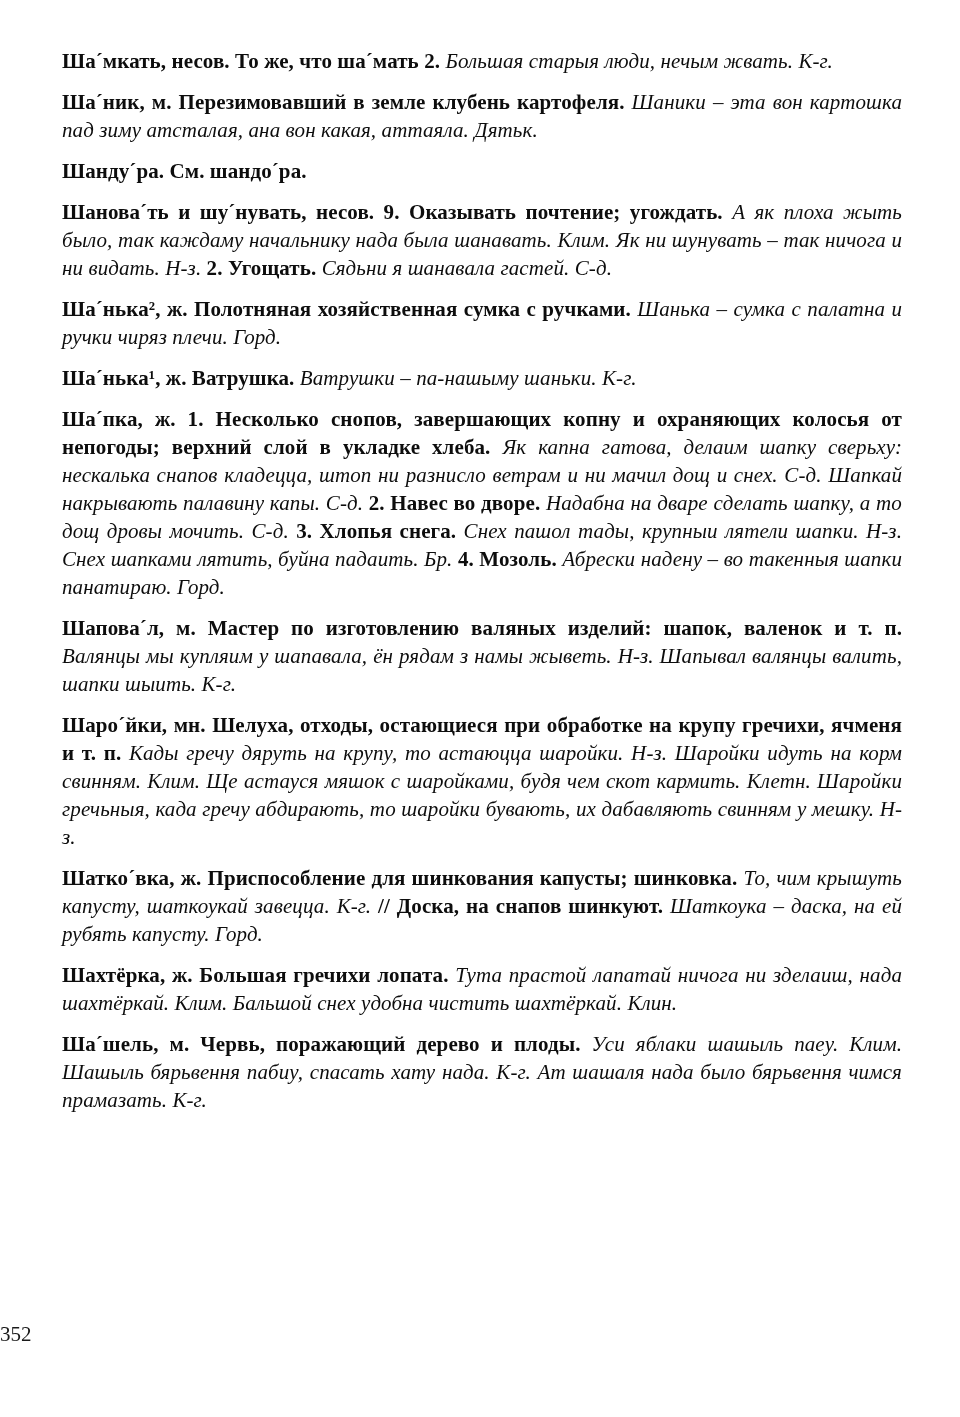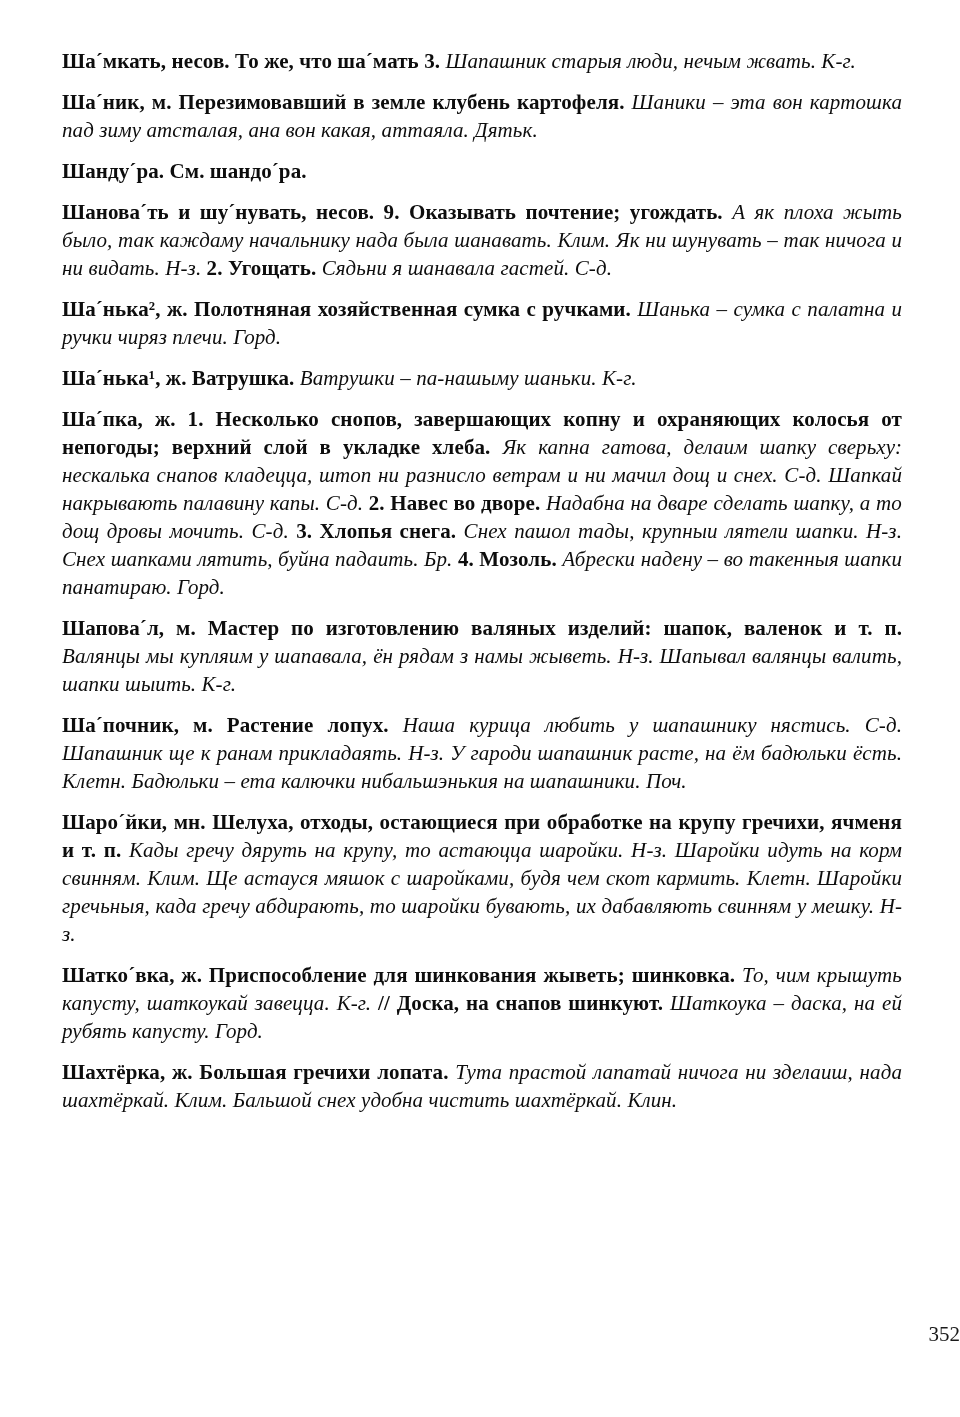--- a/index.html
+++ b/index.html
@@ -35,40 +35,40 @@
   }
   .seg-italic {
     font-style: italic;
     font-weight: normal;
   }
   .page-footer {
     position: absolute;
     left: 0;
     right: 0;
     top: 1322px;
-    text-align: right;
+    text-align: left;
     font-size: 21px;
     line-height: 24px;
     color: #1a1a1a;
   }
 </style>
 </head>
 <body>
 
 <div class="page">
   <main class="entries">
-      <p class="entry"><span class="seg-bold">Ша´мкать, несов. То же, что ша´мать 3.</span> <span class="seg-italic">Шапашник старыя люди, нечым жвать. К-г.</span></p>
+      <p class="entry"><span class="seg-bold">Ша´мкать, несов. То же, что ша´мать 2.</span> <span class="seg-italic">Большая старыя люди, нечым жвать. К-г.</span></p>
       <p class="entry"><span class="seg-bold">Ша´ник, м. Перезимовавший в земле клубень картофеля.</span> <span class="seg-italic">Шаники – эта вон картошка пад зиму атсталая, ана вон какая, аттаяла. Дятьк.</span></p>
       <p class="entry"><span class="seg-bold">Шанду´ра. См. шандо´ра.</span></p>
       <p class="entry"><span class="seg-bold">Шанова´ть и шу´нувать, несов. 9. Оказывать почтение; угождать.</span> <span class="seg-italic">А як плоха жыть было, так каждаму начальнику нада была шанавать. Клим. Як ни шунувать – так ничога и ни видать. Н-з.</span> <span class="seg-bold">2. Угощать.</span> <span class="seg-italic">Сядьни я шанавала гастей. С-д.</span></p>
       <p class="entry"><span class="seg-bold">Ша´нька², ж. Полотняная хозяйственная сумка с ручками.</span> <span class="seg-italic">Шанька – сумка с палатна и ручки чиряз плечи. Горд.</span></p>
       <p class="entry"><span class="seg-bold">Ша´нька¹, ж. Ватрушка.</span> <span class="seg-italic">Ватрушки – па-нашыму шаньки. К-г.</span></p>
       <p class="entry"><span class="seg-bold">Ша´пка, ж. 1. Несколько снопов, завершающих копну и охраняющих колосья от непогоды; верхний слой в укладке хлеба.</span> <span class="seg-italic">Як капна гатова, делаим шапку сверьху: нескалька снапов кладецца, штоп ни разнисло ветрам и ни мачил дощ и снех. С-д. Шапкай накрывають палавину капы. С-д.</span> <span class="seg-bold">2. Навес во дворе.</span> <span class="seg-italic">Надабна на дваре сделать шапку, а то дощ дровы мочить. С-д.</span> <span class="seg-bold">3. Хлопья снега.</span> <span class="seg-italic">Снех пашол тады, крупныи лятели шапки. Н-з.  Снех шапками лятить, буйна падаить. Бр.</span> <span class="seg-bold">4. Мозоль.</span> <span class="seg-italic">Абрески надену – во такенныя шапки панатираю. Горд.</span></p>
       <p class="entry"><span class="seg-bold">Шапова´л, м. Мастер по изготовлению валяных изделий: шапок, валенок и т. п.</span> <span class="seg-italic">Валянцы мы купляим у шапавала, ён рядам з намы жыветь. Н-з. Шапывал валянцы валить, шапки шыить. К-г.</span></p>
-      <p class="entry"><span class="seg-bold">Ша´почник, м. Растение лопух.</span> <span class="seg-italic">Наша курица любить у шапашнику нястись. С-д. Шапашник ще к ранам прикладаять. Н-з. У гароди шапашник расте, на ём бадюльки ёсть. Клетн. Бадюльки – ета калючки нибальшэнькия на шапашники. Поч.</span></p>
       <p class="entry"><span class="seg-bold">Шаро´йки, мн. Шелуха, отходы, остающиеся при обработке на крупу гречихи, ячменя и т. п.</span> <span class="seg-italic">Кады гречу дяруть на крупу, то астаюцца шаройки. Н-з. Шаройки идуть на корм свинням. Клим. Ще астауся мяшок с шаройками, будя чем скот кармить. Клетн. Шаройки гречьныя, када гречу абдирають, то шаройки бувають, их дабавляють свинням у мешку. Н-з.</span></p>
-      <p class="entry"><span class="seg-bold">Шатко´вка, ж. Приспособление для шинкования жыветь; шинковка.</span> <span class="seg-italic">То, чим крышуть капусту, шаткоукай завецца. К-г.</span> <span class="seg-bold">// Доска, на снапов шинкуют.</span> <span class="seg-italic">Шаткоука – даска, на ей рубять капусту. Горд.</span></p>
+      <p class="entry"><span class="seg-bold">Шатко´вка, ж. Приспособление для шинкования капусты; шинковка.</span> <span class="seg-italic">То, чим крышуть капусту, шаткоукай завецца. К-г.</span> <span class="seg-bold">// Доска, на снапов шинкуют.</span> <span class="seg-italic">Шаткоука – даска, на ей рубять капусту. Горд.</span></p>
       <p class="entry"><span class="seg-bold">Шахтёрка, ж. Большая гречихи лопата.</span> <span class="seg-italic">Тута прастой лапатай ничога ни зделаиш, нада шахтёркай. Клим. Бальшой снех удобна чистить шахтёркай. Клин.</span></p>
+      <p class="entry"><span class="seg-bold">Ша´шель, м. Червь, поражающий дерево и плоды.</span> <span class="seg-italic">Уси яблаки шашыль паеу. Клим. Шашыль бярьвення пабиу, спасать хату нада. К-г. Ат шашаля нада было бярьвення чимся прамазать. К-г.</span></p>
     </main>
   <footer class="page-footer">
     <span>352</span>
   </footer>
 </div>
 
 </body></html>

